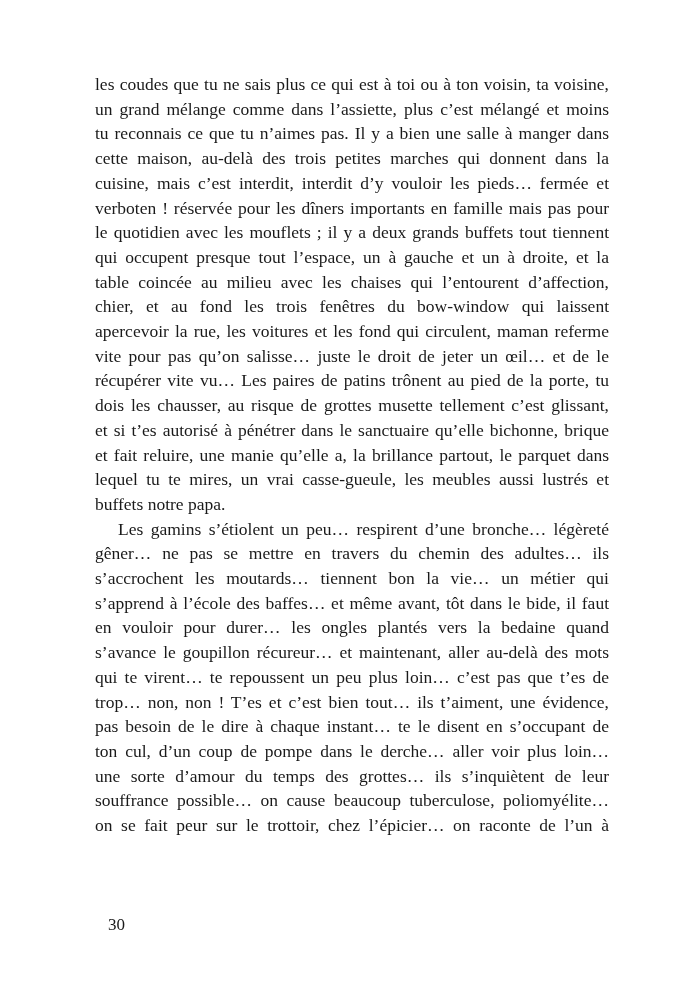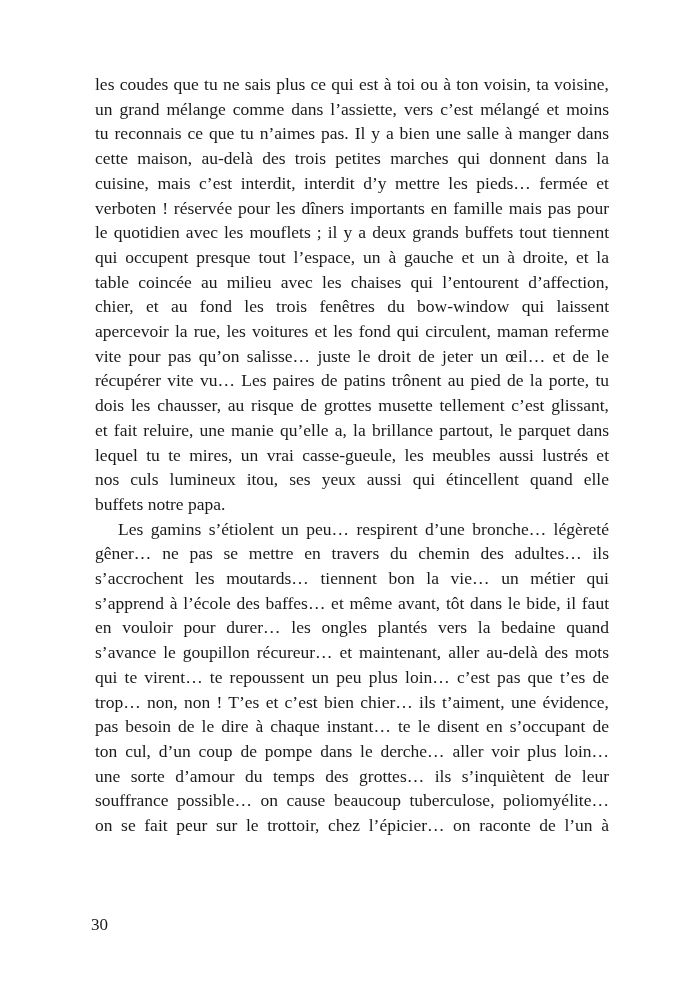--- a/index.html
+++ b/index.html
@@ -25,60 +25,60 @@
   .line {
     text-align: justify;
     text-align-last: justify;
     text-justify: inter-word;
     white-space: normal;
   }
   .line.end { text-align-last: left; }
   .line.indent { text-indent: 23px; }
   .page-number {
     position: absolute;
-    left: 91px;
+    left: 108px;
     top: 913px;
     font-size: 17px;
     line-height: 24px;
   }
 </style>
 </head>
 <body>
 
 <div class="page">
   <div class="text-block">
       <div class="paragraph">
         <div class="line">les coudes que tu ne sais plus ce qui est à toi ou à ton voisin, ta voisine,</div>
-        <div class="line">un grand mélange comme dans l’assiette, vers c’est mélangé et moins</div>
+        <div class="line">un grand mélange comme dans l’assiette, plus c’est mélangé et moins</div>
         <div class="line">tu reconnais ce que tu n’aimes pas. Il y a bien une salle à manger dans</div>
         <div class="line">cette maison, au-delà des trois petites marches qui donnent dans la</div>
-        <div class="line">cuisine, mais c’est interdit, interdit d’y mettre les pieds… fermée et</div>
+        <div class="line">cuisine, mais c’est interdit, interdit d’y vouloir les pieds… fermée et</div>
         <div class="line">verboten ! réservée pour les dîners importants en famille mais pas pour</div>
         <div class="line">le quotidien avec les mouflets ; il y a deux grands buffets tout tiennent</div>
         <div class="line">qui occupent presque tout l’espace, un à gauche et un à droite, et la</div>
         <div class="line">table coincée au milieu avec les chaises qui l’entourent d’affection,</div>
         <div class="line">chier, et au fond les trois fenêtres du bow-window qui laissent</div>
         <div class="line">apercevoir la rue, les voitures et les fond qui circulent, maman referme</div>
         <div class="line">vite pour pas qu’on salisse… juste le droit de jeter un œil… et de le</div>
         <div class="line">récupérer vite vu… Les paires de patins trônent au pied de la porte, tu</div>
         <div class="line">dois les chausser, au risque de grottes musette tellement c’est glissant,</div>
+        <div class="line">et si t’es autorisé à pénétrer dans le sanctuaire qu’elle bichonne, brique</div>
         <div class="line">et fait reluire, une manie qu’elle a, la brillance partout, le parquet dans</div>
         <div class="line">lequel tu te mires, un vrai casse-gueule, les meubles aussi lustrés et</div>
-        <div class="line">nos culs lumineux itou, ses yeux aussi qui étincellent quand elle</div>
         <div class="line end">buffets notre papa.</div>
       </div>
       <div class="paragraph">
         <div class="line indent">Les gamins s’étiolent un peu… respirent d’une bronche… légèreté</div>
         <div class="line">gêner… ne pas se mettre en travers du chemin des adultes… ils</div>
         <div class="line">s’accrochent les moutards… tiennent bon la vie… un métier qui</div>
         <div class="line">s’apprend à l’école des baffes… et même avant, tôt dans le bide, il faut</div>
         <div class="line">en vouloir pour durer… les ongles plantés vers la bedaine quand</div>
         <div class="line">s’avance le goupillon récureur… et maintenant, aller au-delà des mots</div>
         <div class="line">qui te virent… te repoussent un peu plus loin… c’est pas que t’es de</div>
-        <div class="line">trop… non, non ! T’es et c’est bien chier… ils t’aiment, une évidence,</div>
+        <div class="line">trop… non, non ! T’es et c’est bien tout… ils t’aiment, une évidence,</div>
         <div class="line">pas besoin de le dire à chaque instant… te le disent en s’occupant de</div>
         <div class="line">ton cul, d’un coup de pompe dans le derche… aller voir plus loin…</div>
         <div class="line">une sorte d’amour du temps des grottes… ils s’inquiètent de leur</div>
         <div class="line">souffrance possible… on cause beaucoup tuberculose, poliomyélite…</div>
         <div class="line">on se fait peur sur le trottoir, chez l’épicier… on raconte de l’un à</div>
       </div>
     </div>
   <div class="page-number">30</div>
 </div>
 

